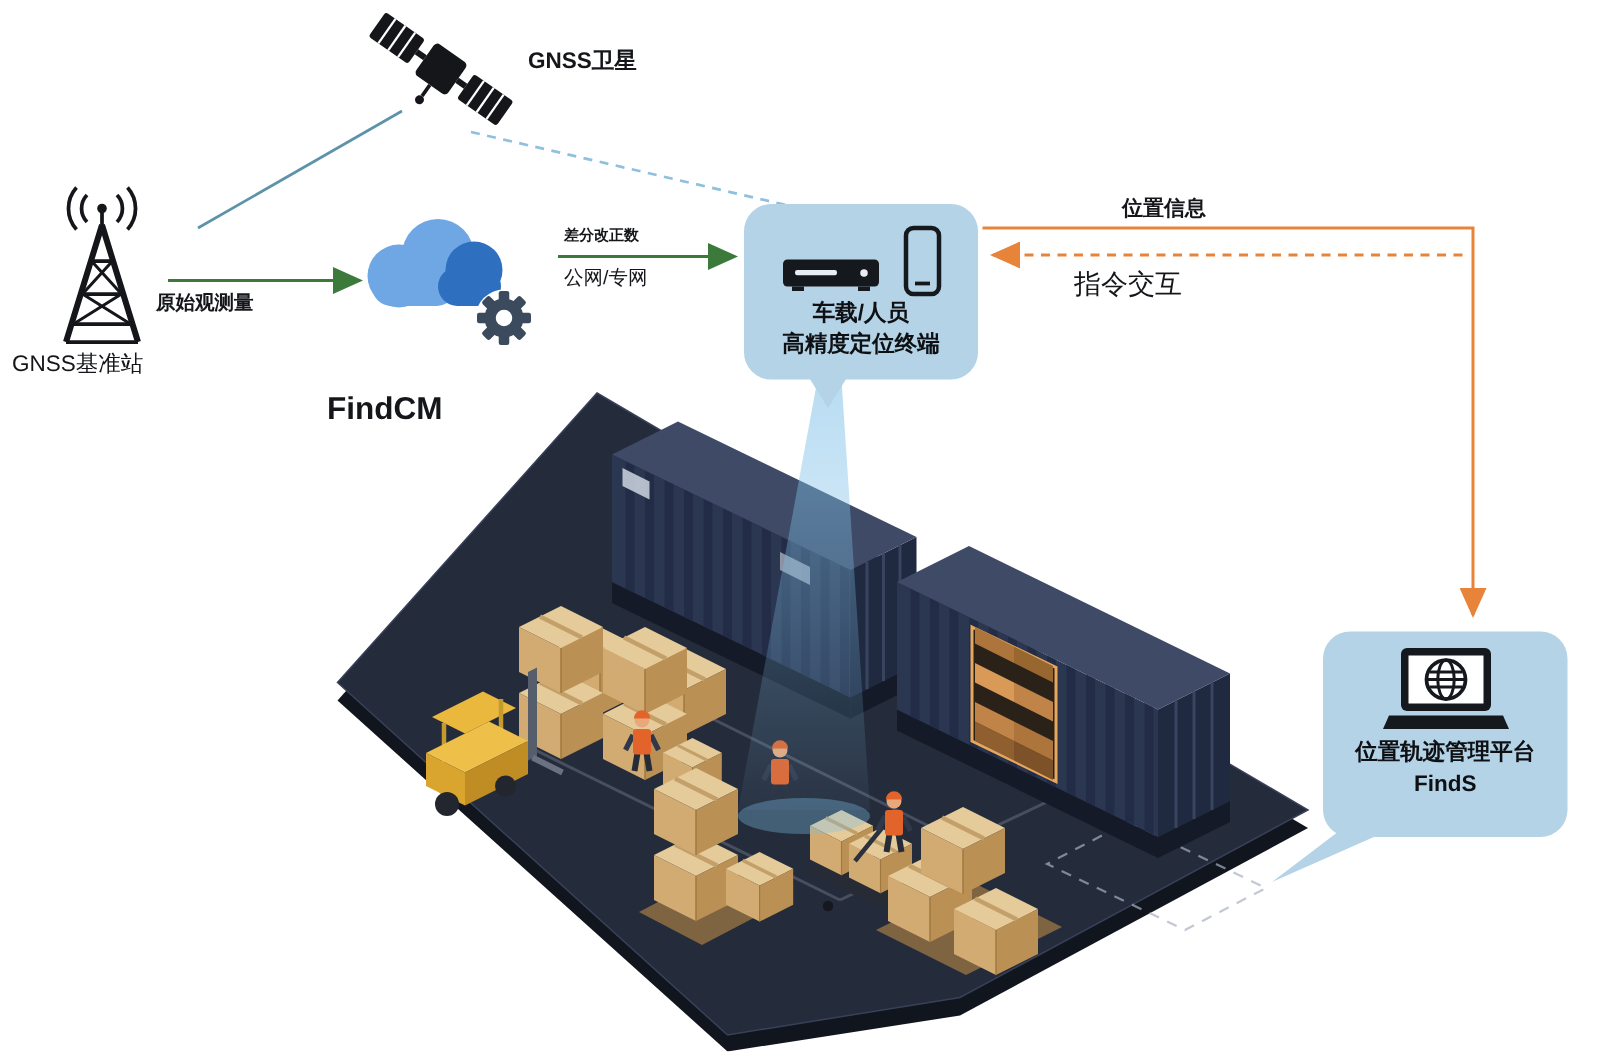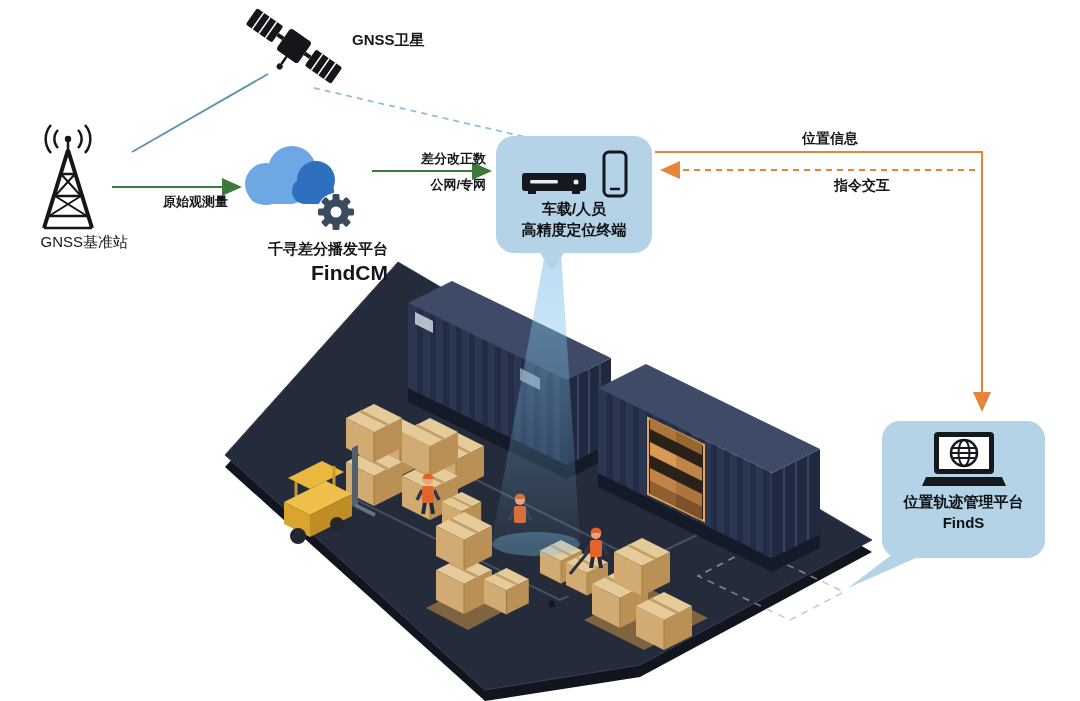--- a/index.html
+++ b/index.html
@@ -1,28 +1,28 @@
 <!DOCTYPE html>
 <html><head>
 <meta charset="utf-8">
 <style>
   *{margin:0;padding:0;box-sizing:border-box}
   html,body{width:1080px;height:701px;background:#ffffff;font-family:"Liberation Sans",sans-serif;overflow:hidden}
   .stage{position:absolute;left:0;top:0;width:1080px;height:701px}
   svg.scene{position:absolute;left:0;top:0}
-  .lbl{position:absolute;color:#14161a;text-align:right;white-space:nowrap}
+  .lbl{position:absolute;color:#14161a;text-align:left;white-space:nowrap}
   .sat-lbl{left:352px;top:31px;font-size:15px;font-weight:600;text-align:left}
   .base-lbl{left:8px;top:233px;width:120px;font-size:15px;font-weight:400}
   .raw-lbl{left:104px;top:193px;width:124px;font-size:13px;font-weight:700}
   .cloud-lbl1{left:218px;top:240px;width:170px;font-size:15px;font-weight:700}
   .cloud-lbl2{left:218px;top:261px;width:170px;font-size:21px;font-weight:700}
-  .corr-lbl1{left:376px;top:150px;width:110px;font-size:13px;font-weight:600}
-  .corr-lbl2{left:376px;top:176px;width:110px;font-size:13px;font-weight:700}
+  .corr-lbl1{left:376px;top:150px;width:110px;font-size:10px;font-weight:600}
+  .corr-lbl2{left:376px;top:176px;width:110px;font-size:13px;font-weight:400}
   .pos-lbl{left:748px;top:130px;width:110px;font-size:14px;font-weight:600}
-  .cmd-lbl{left:780px;top:177px;width:110px;font-size:14px;font-weight:700}
+  .cmd-lbl{left:716px;top:177px;width:110px;font-size:18px;font-weight:400}
   .bubble{position:absolute;background:#b4d3e7;border-radius:18px;display:flex;flex-direction:column;align-items:center}
   .terminal-bubble{left:496px;top:136px;width:156px;height:117px;padding-top:12px}
   .finds-bubble{left:882px;top:421px;width:163px;height:137px;padding-top:10px}
   .dev-row{display:flex;align-items:flex-end;gap:12px;height:50px}
   .blbl{font-size:15px;font-weight:700;color:#0e1013;line-height:21px;text-align:center;white-space:nowrap}
   .icon-wrap{display:inline-block;line-height:0}
 </style>
 </head>
 <body>
 
@@ -253,21 +253,20 @@
     <ellipse cx="536" cy="544" rx="44" ry="12" fill="#7fc0e8" opacity="0.35"></ellipse>
   </g>
 
   <polygon points="537,248 567,248 552,272" fill="#b4d3e7"></polygon>
   <polygon points="898,550 934,550 848,588" fill="#b4d3e7"></polygon>
 </svg>
 
 <div class="lbl sat-lbl">GNSS卫星</div>
 <div class="lbl base-lbl">GNSS基准站</div>
 <div class="lbl raw-lbl">原始观测量</div>
-<div class="lbl cloud-lbl1">千寻差分播发平台</div>
 <div class="lbl cloud-lbl2">FindCM</div>
 <div class="lbl corr-lbl1">差分改正数</div>
 <div class="lbl corr-lbl2">公网/专网</div>
 <div class="lbl pos-lbl">位置信息</div>
 <div class="lbl cmd-lbl">指令交互</div>
 
 <div class="bubble finds-bubble">
   <span class="icon-wrap">
     <svg width="84" height="60" viewBox="0 0 84 60">
       <rect x="12" y="1" width="60" height="42" rx="4" fill="#15181c"></rect>

